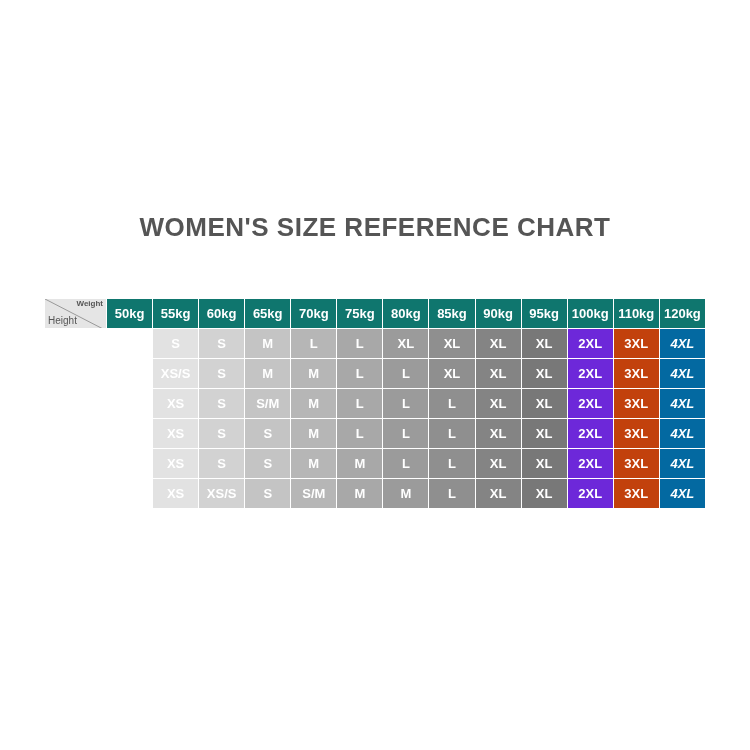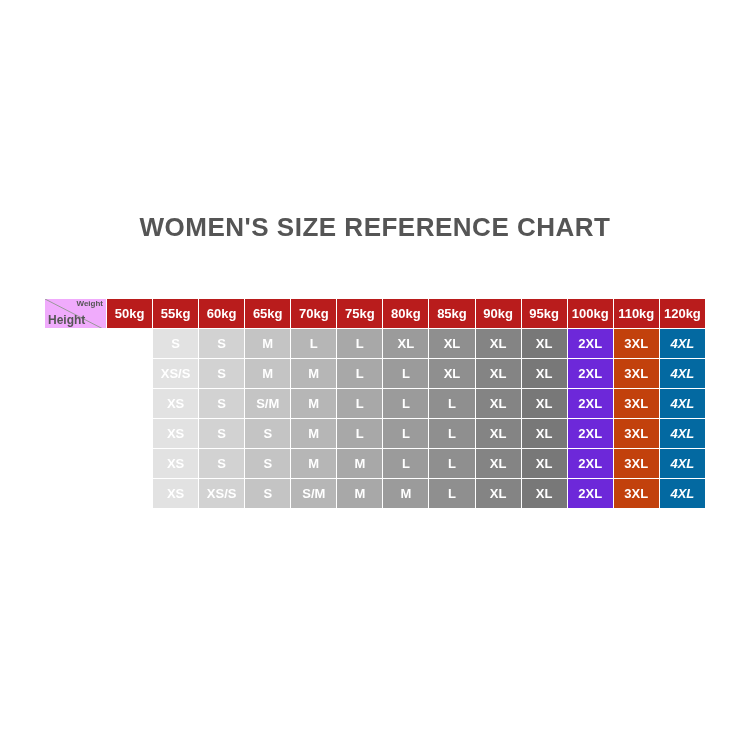--- a/index.html
+++ b/index.html
@@ -49,21 +49,21 @@
     height: 30px;
     font-size: 13px;
     font-weight: bold;
     padding: 0;
     color: #ffffff;
     box-sizing: border-box;
   }
   
   td.corner {
     width: 62px;
-    background: #f0abfc;
+    background: #e5e5e5;
     position: relative;
     padding: 0;
     border: 1px solid #ffffff;
   }
   td.corner .diag {
     position: absolute;
     inset: 0;
     overflow: hidden;
   }
   td.corner .diag svg {
@@ -75,28 +75,28 @@
     right: 3px;
     font-size: 8px;
     color: #555;
     font-weight: bold;
     line-height: 1;
   }
   td.corner .h-lab {
     position: absolute;
     bottom: 2px;
     left: 3px;
-    font-size: 12px;
+    font-size: 10px;
     color: #555;
-    font-weight: bold;
+    font-weight: normal;
     line-height: 1;
   }
   
   th.wcol {
-    background: #b91c1c;
+    background: #0f766e;
     color: #ffffff;
     font-size: 13px;
     font-weight: bold;
   }
   
   td.hcol {
     background: #ffffff;
     color: #555555;
     font-size: 12px;
     font-weight: bold;

